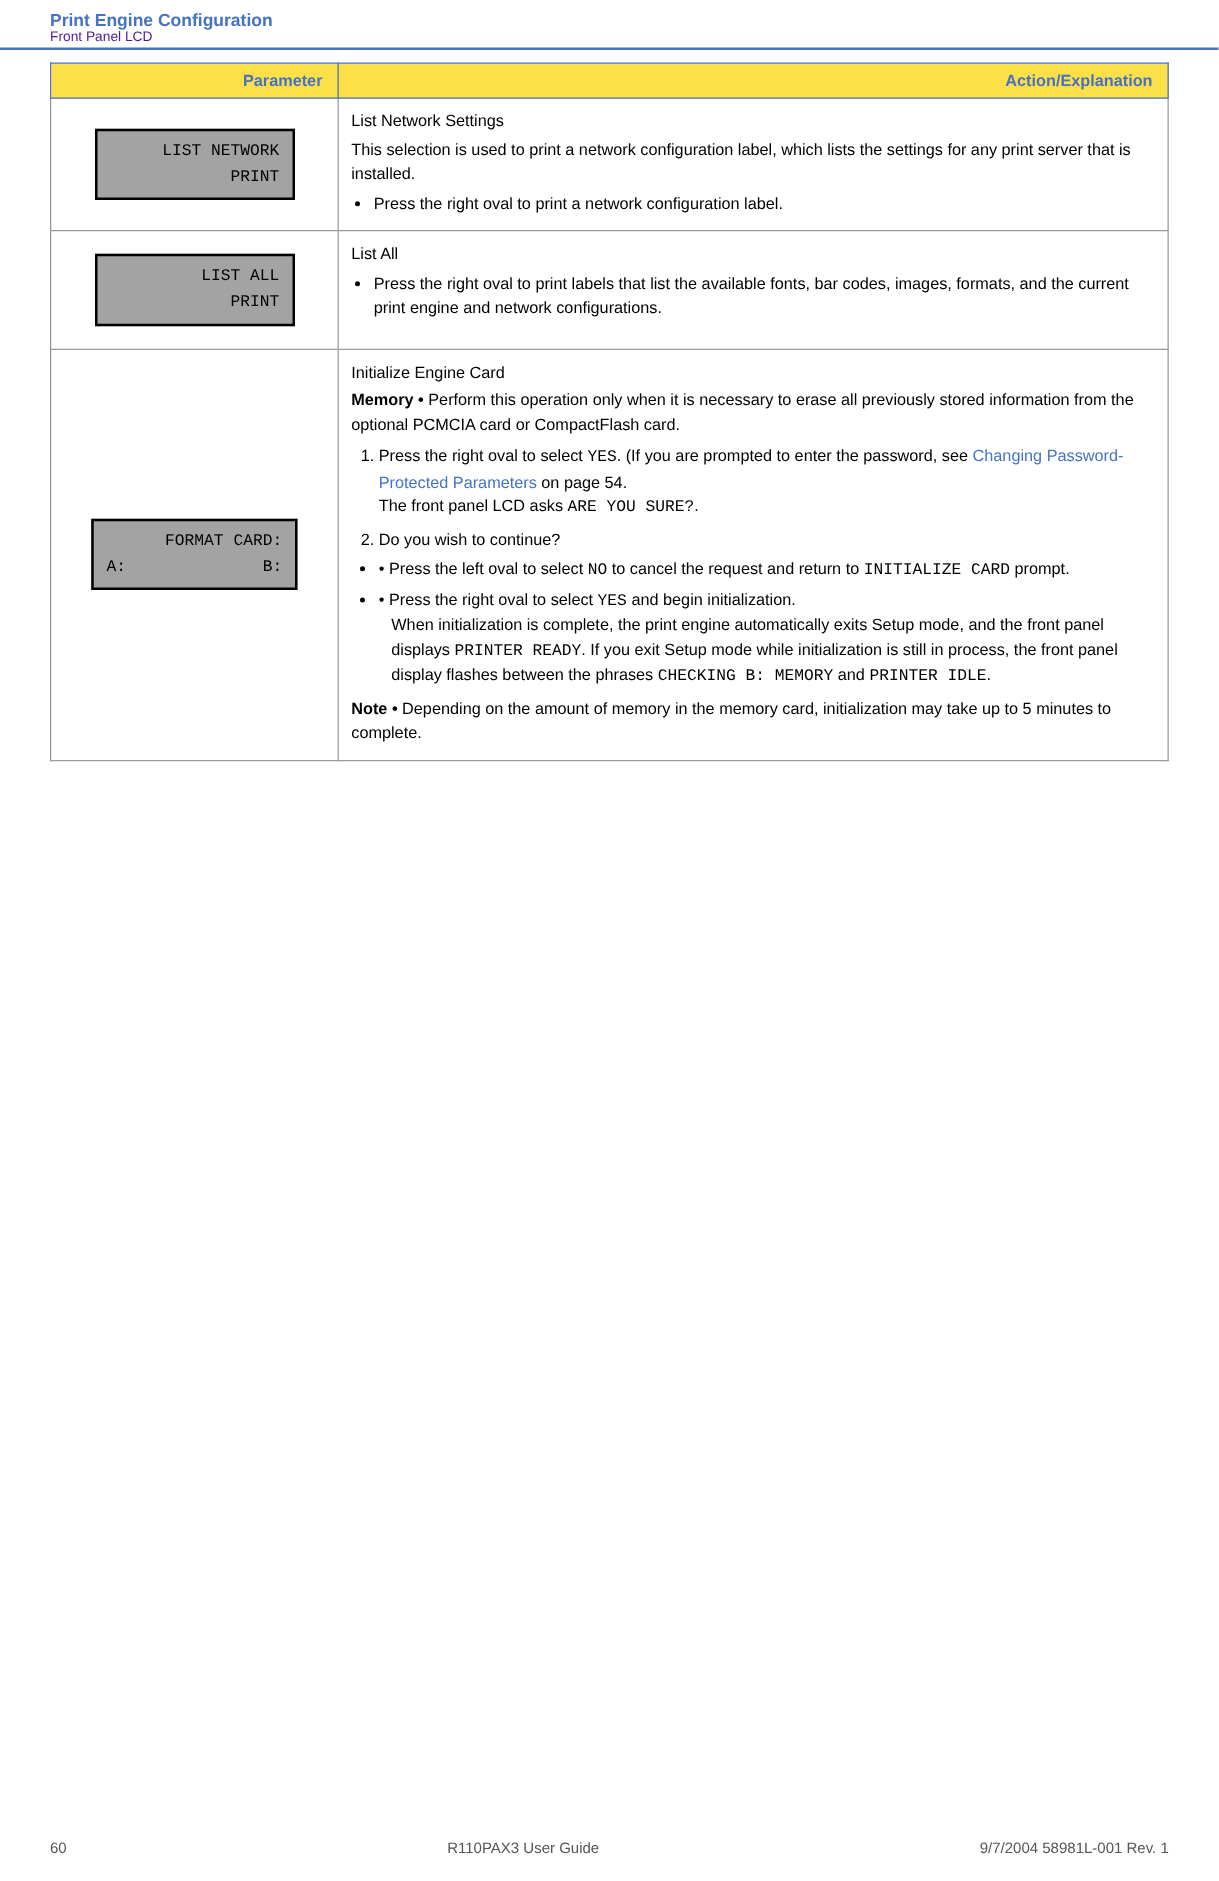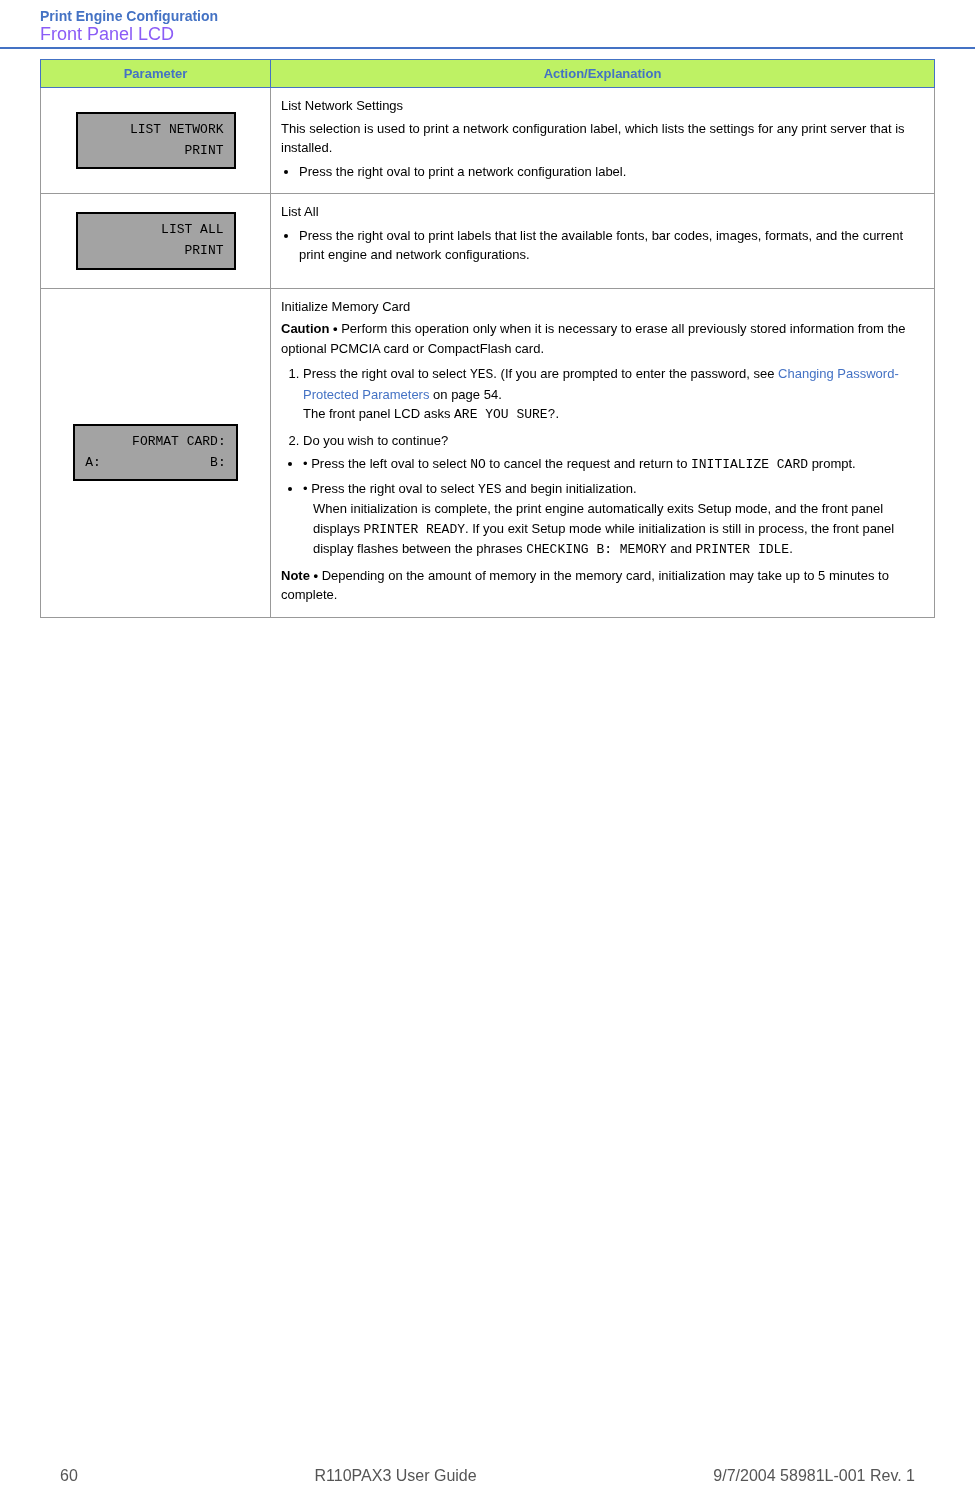--- a/index.html
+++ b/index.html
@@ -16,48 +16,48 @@
       padding: 8px 40px 2px 40px;
       border-bottom: 2px solid #4472C4;
       margin-bottom: 0;
     }
     .page-header-title {
       color: #4472C4;
       font-weight: bold;
       font-size: 14px;
     }
     .page-header-subtitle {
-      font-size: 18px;
-      color: #8b5cf6;
+      font-size: 11px;
+      color: #4c1d95;
     }
 
     .content-area {
       padding: 10px 40px 20px 40px;
     }
 
     .table-title {
       text-align: center;
       font-weight: bold;
       font-size: 14px;
       margin: 16px 0 8px 0;
     }
 
     table.main-table {
       width: 100%;
       border-collapse: collapse;
       border: 1.5px solid #4472C4;
     }
     table.main-table th {
-      background: #bef264;
+      background: #fde047;
       color: #4472C4;
       font-weight: bold;
       font-size: 13px;
       border: 1.5px solid #4472C4;
       padding: 6px 12px;
-      text-align: center;
+      text-align: right;
     }
     table.main-table td {
       border: 1px solid #999;
       vertical-align: top;
       padding: 8px 10px;
     }
     table.main-table td.param-col {
       width: 230px;
       text-align: center;
       vertical-align: middle;
@@ -131,24 +131,24 @@
     a.link-ref {
       color: #4472C4;
       text-decoration: none;
     }
 
     .page-footer {
       position: absolute;
       bottom: 20px;
       left: 0;
       right: 0;
-      padding: 0 60px;
+      padding: 0 40px;
       display: flex;
       justify-content: space-between;
-      font-size: 16px;
+      font-size: 12px;
       color: #555;
     }
 
     .footer-center {
       text-align: center;
       flex: 1;
     }
   </style>
 </head>
 <body>
@@ -201,22 +201,22 @@
       </tr>
 
       <tr>
         <td class="param-col">
           <div class="lcd-display">
             <span class="lcd-line">   FORMAT CARD:</span>
             <span class="lcd-line">A:              B:</span>
           </div>
         </td>
         <td class="action-col">
-          <p class="section-title">Initialize Memory Card</p>
-          <p><span class="caution-title">Caution •</span> Perform this operation only when it is necessary to erase all previously stored information from the optional PCMCIA card or CompactFlash card.</p>
+          <p class="section-title">Initialize Engine Card</p>
+          <p><span class="caution-title">Memory •</span> Perform this operation only when it is necessary to erase all previously stored information from the optional PCMCIA card or CompactFlash card.</p>
           <ol>
             <li>
               Press the right oval to select <span class="mono">YES</span>. (If you are prompted to enter the password, see <a class="link-ref">Changing Password-Protected Parameters</a> on page 54.<br>
               The front panel LCD asks <span class="mono">ARE  YOU  SURE?</span>.
             </li>
             <li>
               Do you wish to continue?
               <ul class="sub-bullets">
                 <li>Press the left oval to select <span class="mono">NO</span> to cancel the request and return to <span class="mono">INITIALIZE CARD</span> prompt.</li>
                 <li>Press the right oval to select <span class="mono">YES</span> and begin initialization.<br>

